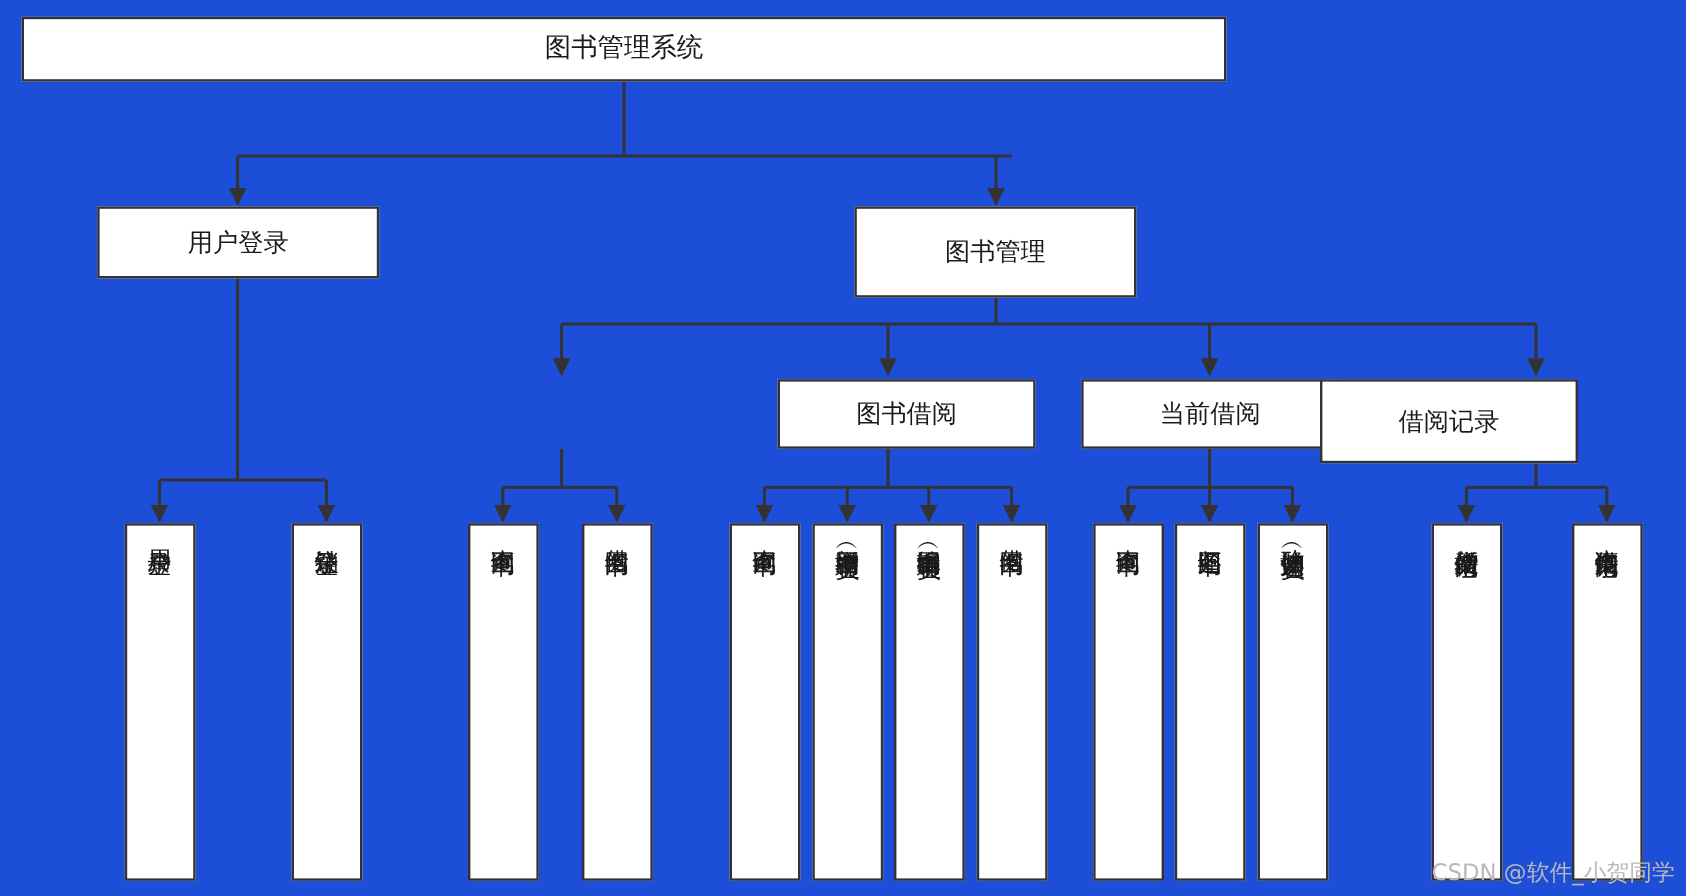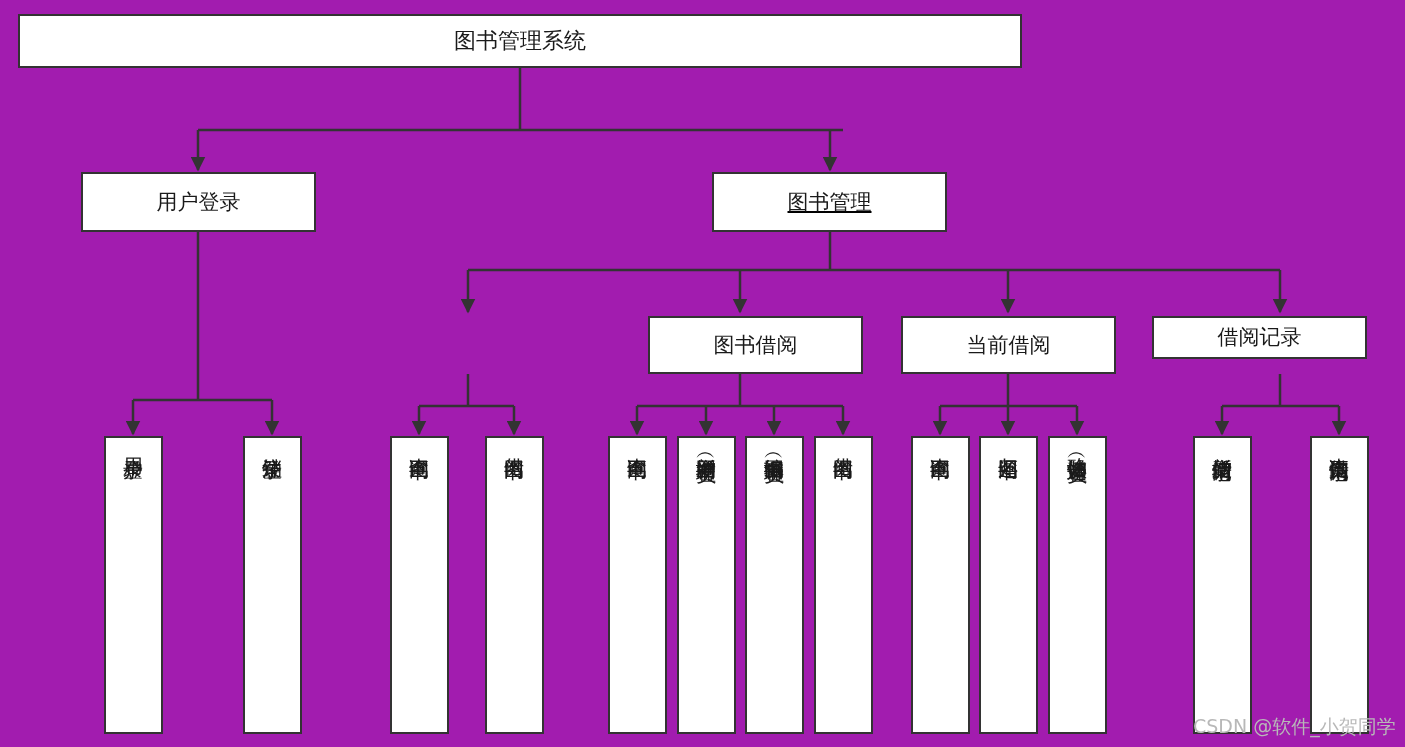--- a/index.html
+++ b/index.html
@@ -8,21 +8,21 @@
     padding: 0;
     background: #ffffff;
   }
   body {
     font-family: "DejaVu Sans", "Liberation Sans", sans-serif;
   }
   #canvas {
     position: relative;
     width: 1405px;
     height: 747px;
-    background: #a21caf;
+    background: #1d4ed8;
     overflow: hidden;
   }
   #diagram-svg {
     position: absolute;
     left: 0;
     top: 0;
     width: 1405px;
     height: 747px;
   }
   .node-box {
@@ -124,31 +124,31 @@
     </g>
   </svg>
 
   <div class="node-box root horizontal" style="left:18px; top:14px; width:1004px; height:54px;">
     <span class="node-label">图书管理系统</span>
   </div>
 
   <div class="node-box horizontal" style="left:81px; top:172px; width:235px; height:60px;">
     <span class="node-label">用户登录</span>
   </div>
-  <div class="node-box horizontal" style="left:712px; top:172px; width:235px; height:60px;text-decoration:underline;">
+  <div class="node-box horizontal" style="left:712px; top:172px; width:235px; height:76px;">
     <span class="node-label">图书管理</span>
   </div>
 
   <div class="node-box horizontal" style="left:632px; top:316px; width:215px; height:58px;margin-left:16px;">
     <span class="node-label">图书借阅</span>
   </div>
   <div class="node-box horizontal" style="left:901px; top:316px; width:215px; height:58px;align-items:center;">
     <span class="node-label">当前借阅</span>
   </div>
-  <div class="node-box horizontal" style="left:1152px; top:316px; width:215px; height:43px;">
+  <div class="node-box horizontal" style="left:1100px; top:316px; width:215px; height:70px;">
     <span class="node-label">借阅记录</span>
   </div>
 
   <div class="node-box vertical" style="left:104px; top:436px; width:59px; height:298px;">
     <span class="node-label">用户登录</span>
   </div>
   <div class="node-box vertical" style="left:243px; top:436px; width:59px; height:298px;">
     <span class="node-label">注销登录</span>
   </div>
 

